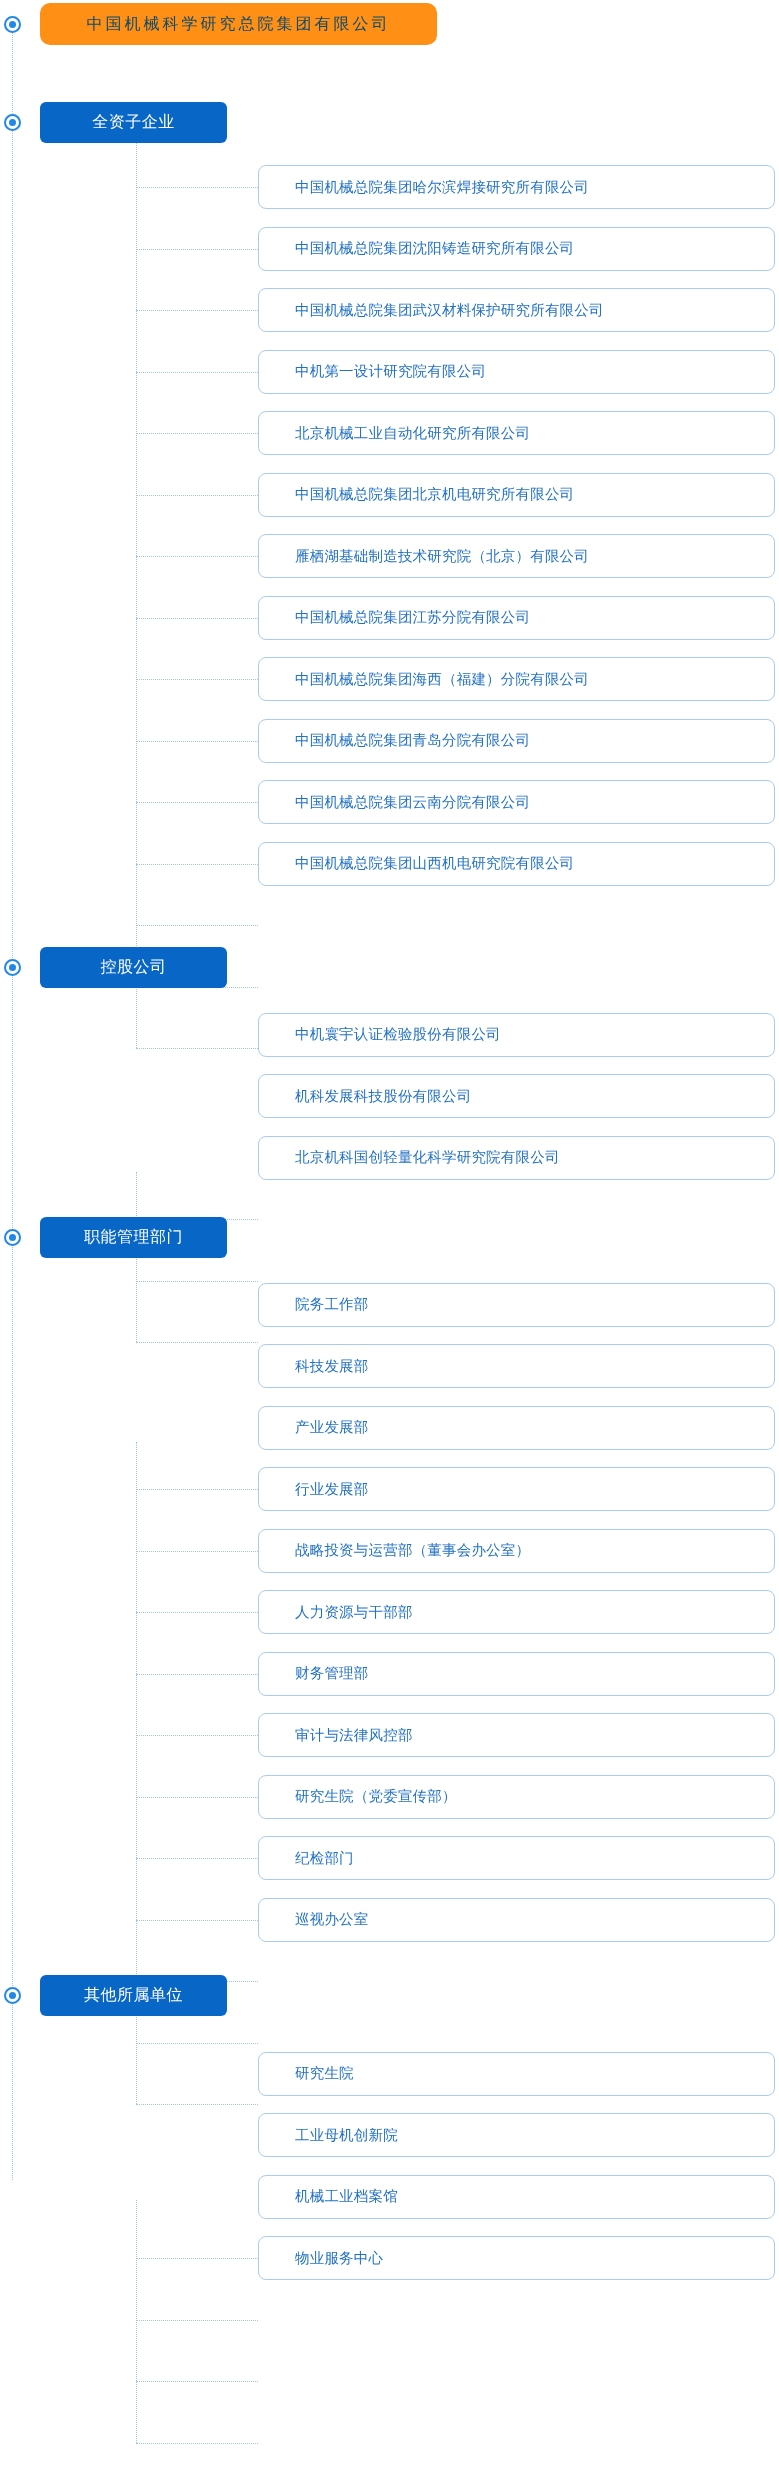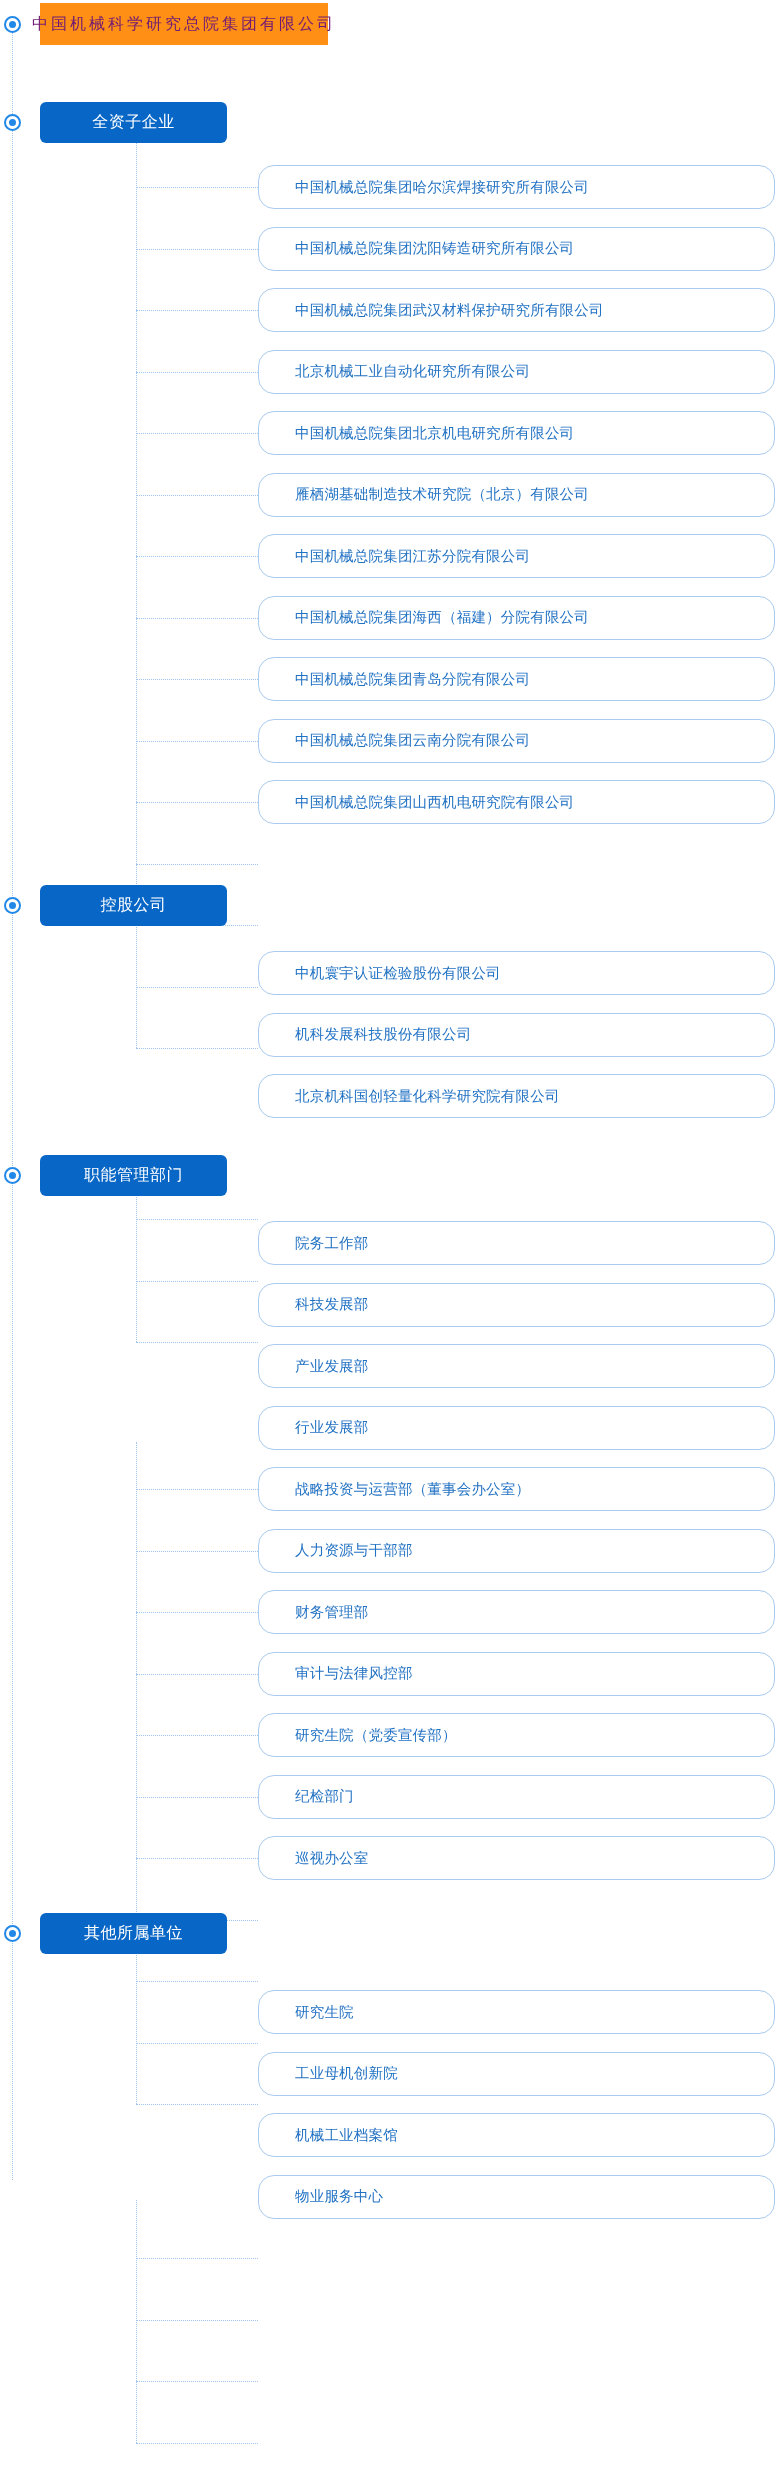--- a/index.html
+++ b/index.html
@@ -30,24 +30,24 @@
     border:2px solid var(--bullet);
     border-radius:50%;
     background:#fff;
     display:flex;align-items:center;justify-content:center;
     cursor:pointer;
   }
   .dot{width:7px;height:7px;border-radius:50%;background:var(--bullet);}
 
   .root-row{margin-top:3px;width:356px;}
   .root-box{
-    width:288px;height:42px;
+    width:397px;height:42px;
     background:var(--orange);
-    border-radius:0;
-    color:#701a75;font-size:16px;letter-spacing:3px;
+    border-radius:10px;
+    color:#0c4a6e;font-size:16px;letter-spacing:3px;
     display:flex;align-items:center;justify-content:center;
     white-space:nowrap;
   }
   .cat-row{width:162px;}
   .cat-box{
     width:187px;height:41px;
     background:var(--blue);
     border-radius:6px;
     color:#fff;font-size:16px;letter-spacing:0.5px;
     display:flex;align-items:center;justify-content:center;
@@ -58,21 +58,21 @@
   .cat-2{margin-top:37px}
   .cat-3{margin-top:33px}
 
   .item{
     position:relative;z-index:1;
     box-sizing:border-box;
     margin-left:258px;margin-top:17.5px;
     width:517px;height:44px;
     background:#fff;
     border:1px solid var(--border);
-    border-radius:16px;
+    border-radius:8px;
     display:flex;align-items:center;
     padding-left:36px;
     color:var(--text);
     font-size:14.5px;letter-spacing:0.2px;
     white-space:nowrap;
   }
   .first-0{margin-top:22px}
   .first-1{margin-top:25px}
   .first-2{margin-top:25px}
   .first-3{margin-top:36px}
@@ -131,20 +131,21 @@
 
 <div class="row cat-row cat-0">
       <span class="bullet">
         <span class="dot"></span>
       </span>
       <div class="cat-box">全资子企业</div>
     </div>
     <div class="item first-0">中国机械总院集团哈尔滨焊接研究所有限公司</div>
     <div class="item">中国机械总院集团沈阳铸造研究所有限公司</div>
     <div class="item">中国机械总院集团武汉材料保护研究所有限公司</div>
+    <div class="item">中机第一设计研究院有限公司</div>
     <div class="item">北京机械工业自动化研究所有限公司</div>
     <div class="item">中国机械总院集团北京机电研究所有限公司</div>
     <div class="item">雁栖湖基础制造技术研究院（北京）有限公司</div>
     <div class="item">中国机械总院集团江苏分院有限公司</div>
     <div class="item">中国机械总院集团海西（福建）分院有限公司</div>
     <div class="item">中国机械总院集团青岛分院有限公司</div>
     <div class="item">中国机械总院集团云南分院有限公司</div>
     <div class="item">中国机械总院集团山西机电研究院有限公司</div>
     <div class="row cat-row cat-1">
       <span class="bullet">

